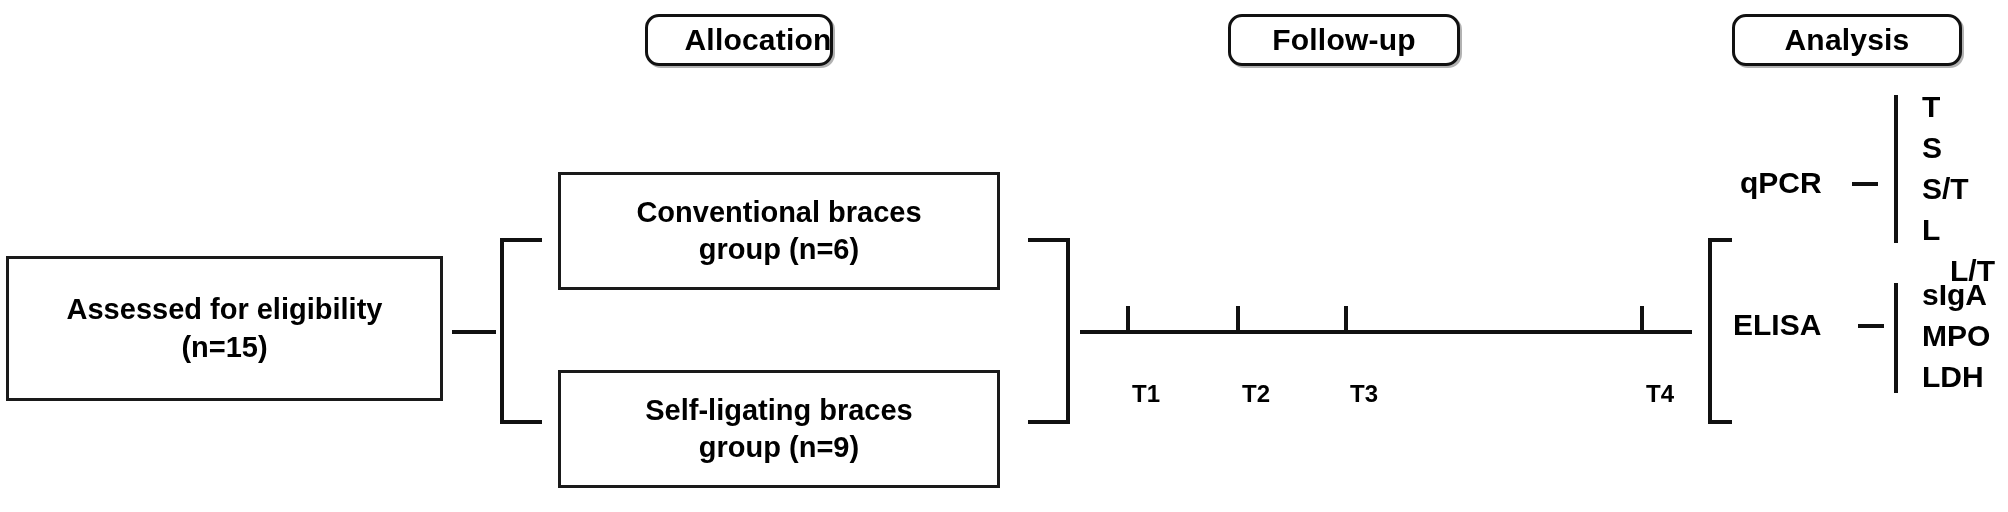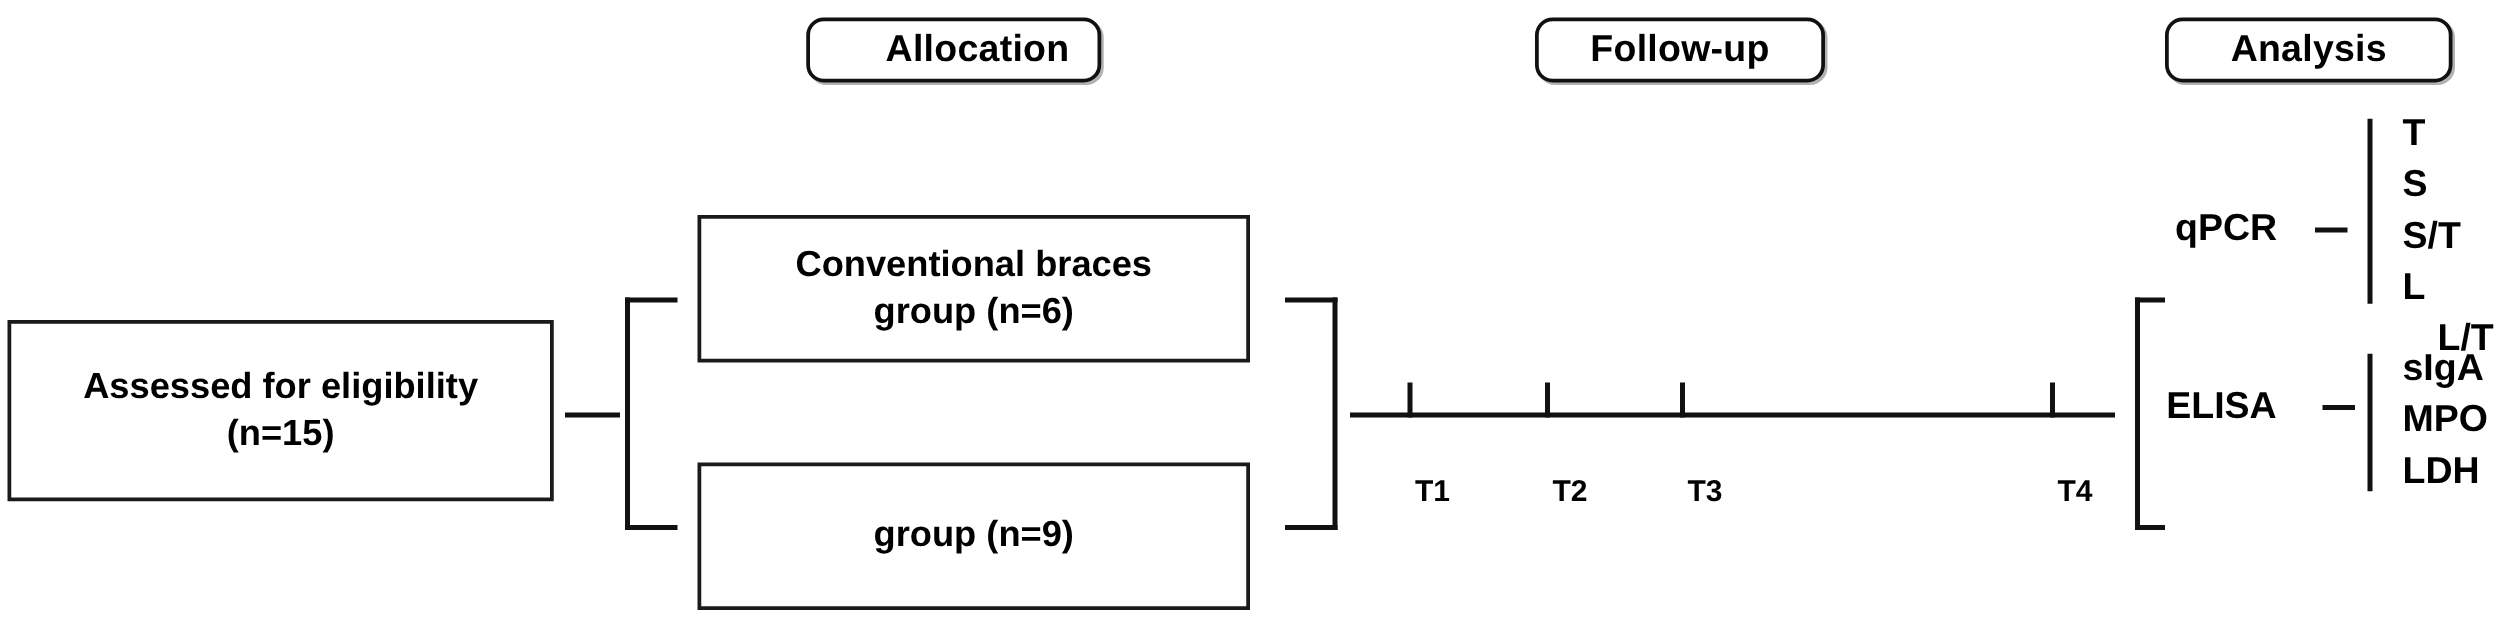--- a/index.html
+++ b/index.html
@@ -131,21 +131,21 @@
     font-size: 30px;
     line-height: 1;
     white-space: nowrap;
   }
 </style>
 </head>
 <body>
 
 <div id="canvas">
 
-  <div class="stage-pill" style="left: 645px; top: 14px; width: 236px; height: 52px; padding-left: 38px;">
+  <div class="stage-pill" style="left: 645px; top: 14px; width: 188px; height: 52px; padding-left: 38px;">
     <span>Allocation</span>
   </div>
   <div class="stage-pill" style="left: 1732px; top: 14px; width: 230px; height: 52px;">
     <span>Analysis</span>
   </div>
   <div class="stage-pill" style="left: 1228px; top: 14px; width: 232px; height: 52px;">
     <span>Follow-up</span>
   </div>
 
   <div class="flow-box" style="left: 6px; top: 256px; width: 437px; height: 145px;">
@@ -164,20 +164,21 @@
   </div>
 
   <div class="flow-box" style="left: 558px; top: 172px; width: 442px; height: 118px;">
     <div>
       <div>Conventional braces</div>
       <div>group (n=6)</div>
     </div>
   </div>
   <div class="flow-box" style="left: 558px; top: 370px; width: 442px; height: 118px;">
     <div>
+      <div>Self-ligating braces</div>
       <div>group (n=9)</div>
     </div>
   </div>
 
   <div class="bracket open-left" style="left: 1028px; top: 238px; width: 42px; height: 186px;">
     <div class="spine"></div>
     <div class="arm arm-top" style="top: 0px; width: 42px;"></div>
     <div class="arm arm-bottom" style="bottom: 0px; width: 42px;"></div>
   </div>
 

